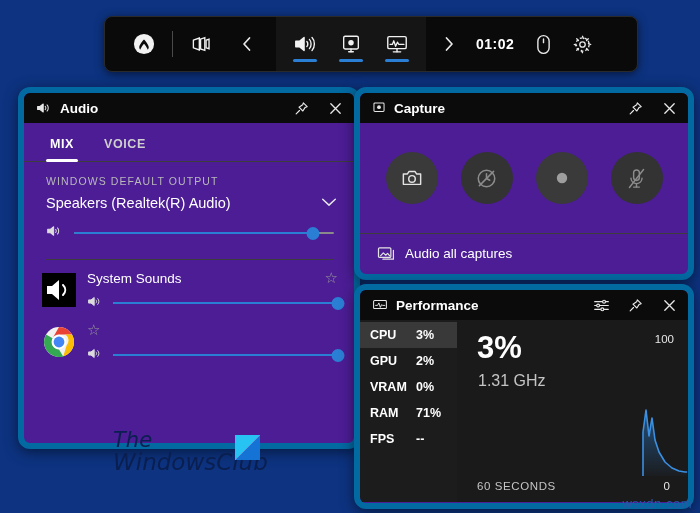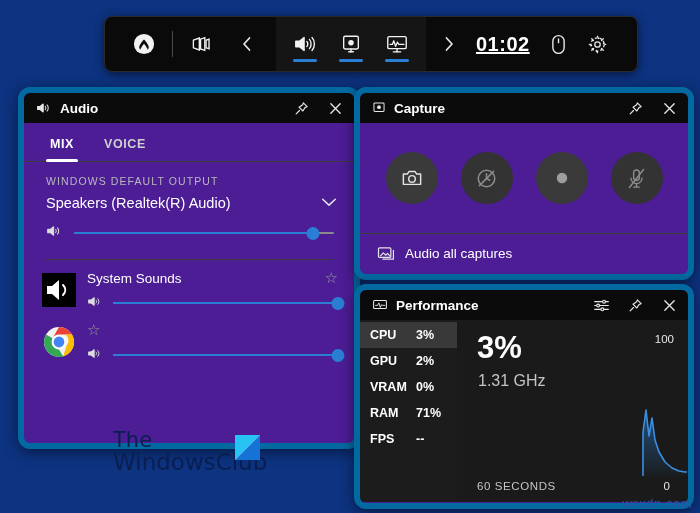--- a/index.html
+++ b/index.html
@@ -32,22 +32,22 @@
     display: flex; align-items: center; justify-content: center;
     color: #f2f2f2; cursor: default;
   }
   .tb-btn svg { display: block; }
   .tb-underline {
     position: absolute; bottom: 9px; left: 50%; transform: translateX(-50%);
     width: 24px; height: 3px; border-radius: 2px; background: #2a7fd4;
   }
   .tb-sep { width: 1px; height: 26px; background: #4a4a4a; margin: 0 5px; }
   .tb-time {
-    color: #ffffff; font-size: 20px; font-weight: bold;
-    letter-spacing: .5px; padding: 0 10px; display: flex; align-items: center; height: 100%; text-decoration: underline;
+    color: #ffffff; font-size: 14px; font-weight: bold;
+    letter-spacing: .5px; padding: 0 10px; display: flex; align-items: center; height: 100%;
   }
 
   
   .panel {
     position: absolute;
     background: #4c1d95;
     border-radius: 12px;
     border: 6px solid #0369a1;
     box-shadow: 0 3px 14px rgba(0,0,0,.5);
     overflow: hidden;
@@ -145,20 +145,21 @@
   .perf-min { position: absolute; right: 18px; bottom: 10px; color: #e6e6e6; font-size: 11.5px; }
   .perf-time { position: absolute; left: 20px; bottom: 10px; color: #c4c4c4; font-size: 11.5px; letter-spacing: .6px; }
   .perf-graph { position: absolute; left: 0; right: 0; bottom: 26px; height: 80px; }
 
   
   .wm-club {
     position: absolute; left: 113px; top: 430px; width: 160px;
     color: #0a1f4f; font-size: 22px; line-height: 1.0;
     font-family: "DejaVu Sans", sans-serif;
     pointer-events: none;
+    font-style: italic;
   }
   .wm-club .l1 { font-size: 21px; }
   .wm-club .l2 { font-size: 23px; }
   .wm-logo {
     position: absolute; left: 235px; top: 435px; width: 25px; height: 25px;
     background: linear-gradient(135deg, #27c3f3 0%, #27c3f3 49%, #1573d6 50%, #1573d6 100%);
   }
   .wm-logo::after {
     content: ""; position: absolute; inset: 0;
     background: linear-gradient(to bottom right, transparent 48%, rgba(255,255,255,.30) 50%, transparent 52%);

